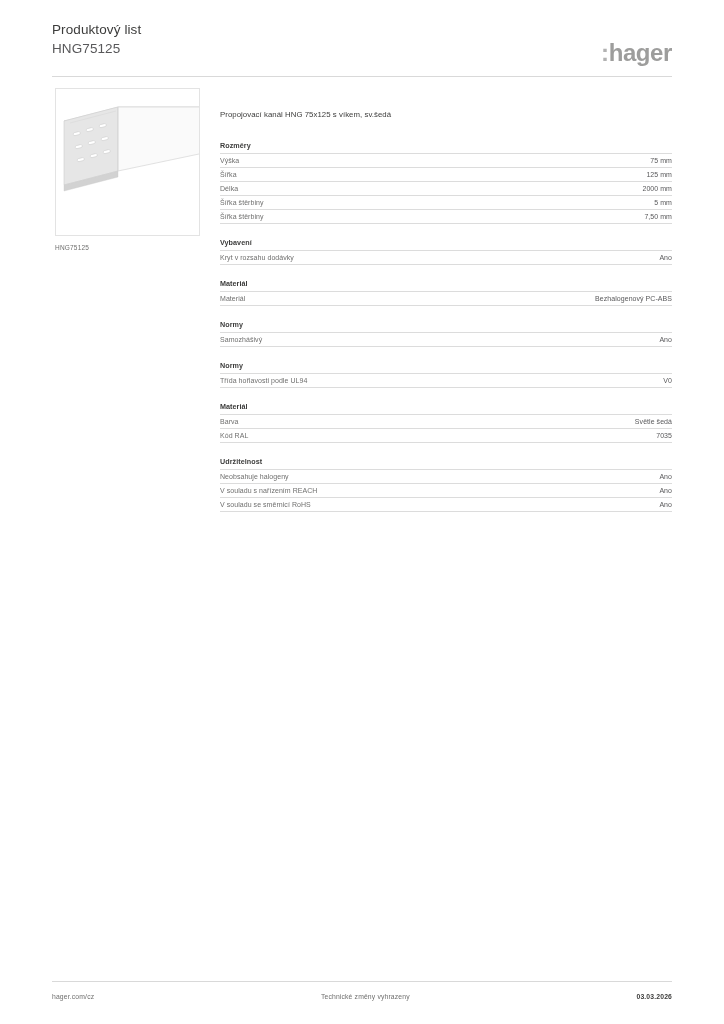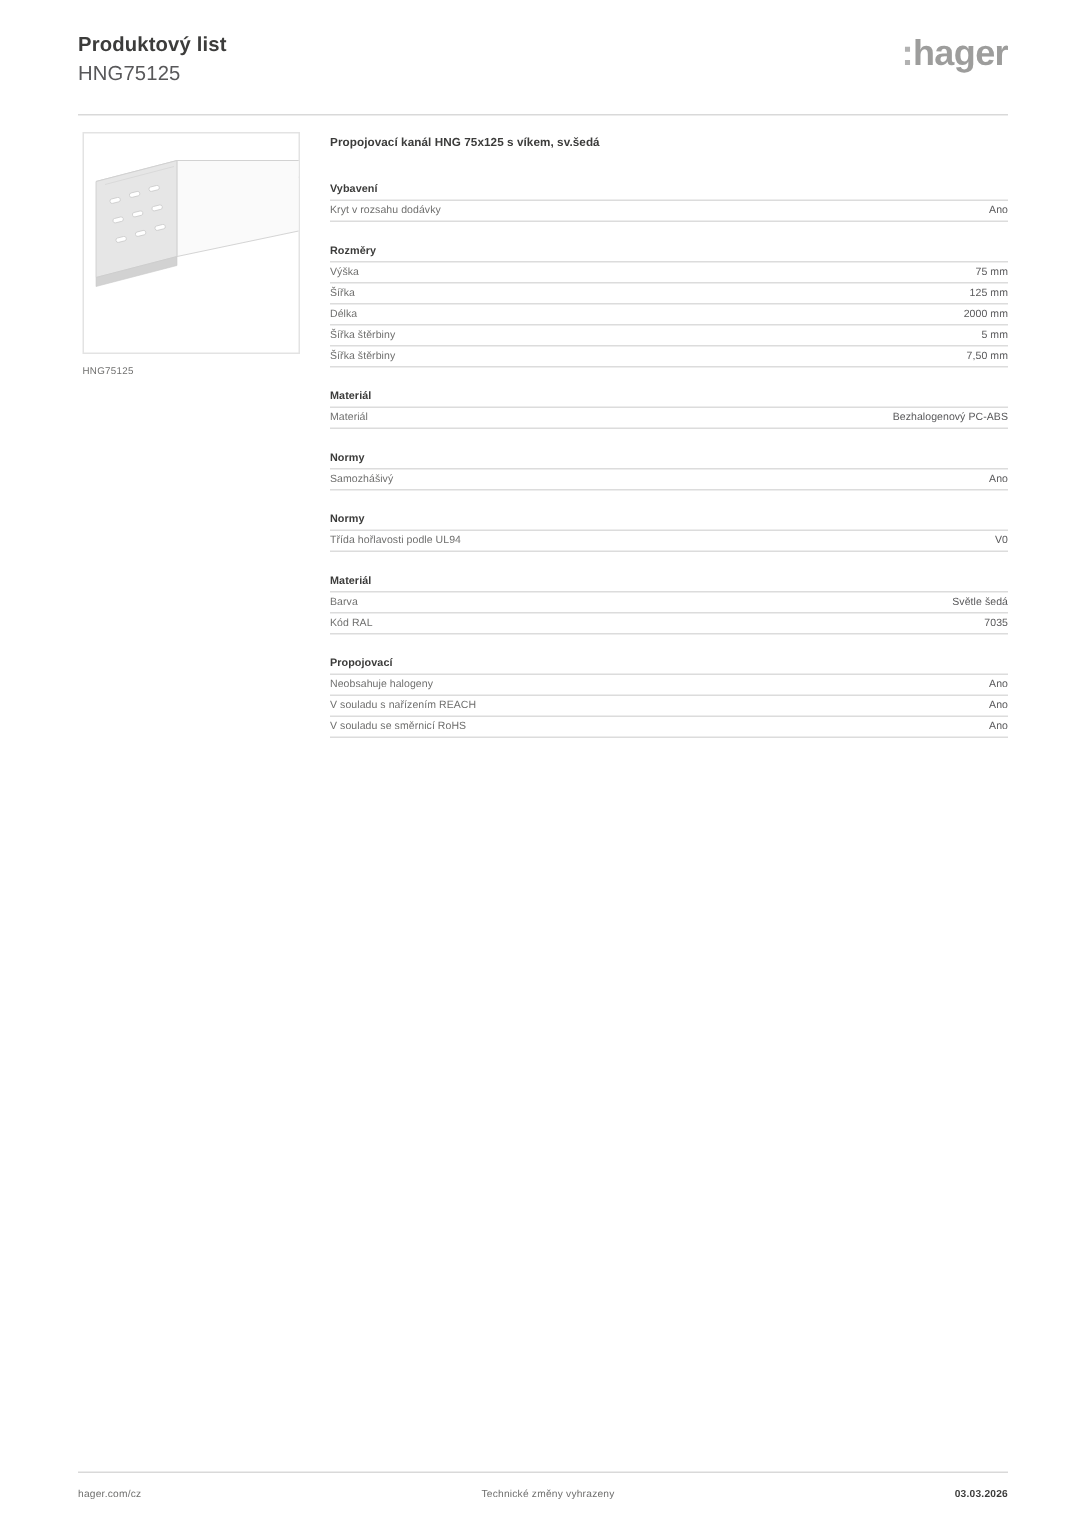--- a/index.html
+++ b/index.html
@@ -26,38 +26,38 @@
     top: 22px;
     width: 620px;
     height: 48px;
     display: flex;
     align-items: flex-start;
     justify-content: space-between;
   }
   .header-titles { line-height: 1.25; }
   .doc-title {
     font-size: 13.5px;
-    font-weight: bold;
+    font-weight: normal;
     color: #3c3c3b;
     letter-spacing: 0.1px;
   }
   .doc-subtitle {
     font-size: 13.5px;
     font-weight: normal;
     color: #58585a;
     margin-top: 2px;
     letter-spacing: 0.1px;
   }
   .logo {
     font-size: 24px;
     font-weight: bold;
     color: #9d9d9c;
     letter-spacing: -0.4px;
     line-height: 1;
-    margin-top: 2px;
+    margin-top: 19px;
   }
   .logo .colon { color: #b2b2b2; }
   .header-rule {
     position: absolute;
     left: 52px;
     top: 76px;
     width: 620px;
     height: 1px;
     background: #d9d9d9;
   }
@@ -89,24 +89,25 @@
 
   
   .content {
     position: absolute;
     left: 220px;
     top: 90px;
     width: 452px;
   }
   .product-name {
     font-size: 7.8px;
-    font-weight: bold;
+    font-weight: normal;
     color: #3c3c3b;
     letter-spacing: 0.05px;
     margin-bottom: 22px;
+    margin-top: 20px;
   }
   .section-title {
     font-size: 7.6px;
     font-weight: bold;
     color: #3c3c3b;
     margin: 0 0 7px 0;
     letter-spacing: 0.05px;
   }
   .group { margin-bottom: 14px; }
   .group-title {
@@ -205,31 +206,20 @@
       </svg>
     </div>
     <div class="img-caption">HNG75125</div>
   </div>
 
   <div class="content">
     <div class="product-name">Propojovací kanál HNG 75x125 s víkem, sv.šedá</div>
 
     <div id="groups">
         <div class="group">
-          <div class="group-title">Vybavení</div>
-          <table class="spec">
-            <tbody>
-              <tr>
-                <td class="lbl">Kryt v rozsahu dodávky</td>
-                <td class="val">Ano</td>
-              </tr>
-            </tbody>
-          </table>
-        </div>
-        <div class="group">
           <div class="group-title">Rozměry</div>
           <table class="spec">
             <tbody>
               <tr>
                 <td class="lbl">Výška</td>
                 <td class="val">75 mm</td>
               </tr>
               <tr>
                 <td class="lbl">Šířka</td>
                 <td class="val">125 mm</td>
@@ -243,20 +233,31 @@
                 <td class="val">5 mm</td>
               </tr>
               <tr>
                 <td class="lbl">Šířka štěrbiny</td>
                 <td class="val">7,50 mm</td>
               </tr>
             </tbody>
           </table>
         </div>
         <div class="group">
+          <div class="group-title">Vybavení</div>
+          <table class="spec">
+            <tbody>
+              <tr>
+                <td class="lbl">Kryt v rozsahu dodávky</td>
+                <td class="val">Ano</td>
+              </tr>
+            </tbody>
+          </table>
+        </div>
+        <div class="group">
           <div class="group-title">Materiál</div>
           <table class="spec">
             <tbody>
               <tr>
                 <td class="lbl">Materiál</td>
                 <td class="val">Bezhalogenový PC-ABS</td>
               </tr>
             </tbody>
           </table>
         </div>
@@ -291,21 +292,21 @@
                 <td class="val">Světle šedá</td>
               </tr>
               <tr>
                 <td class="lbl">Kód RAL</td>
                 <td class="val">7035</td>
               </tr>
             </tbody>
           </table>
         </div>
         <div class="group">
-          <div class="group-title">Propojovací</div>
+          <div class="group-title">Udržitelnost</div>
           <table class="spec">
             <tbody>
               <tr>
                 <td class="lbl">Neobsahuje halogeny</td>
                 <td class="val">Ano</td>
               </tr>
               <tr>
                 <td class="lbl">V souladu s nařízením REACH</td>
                 <td class="val">Ano</td>
               </tr>

